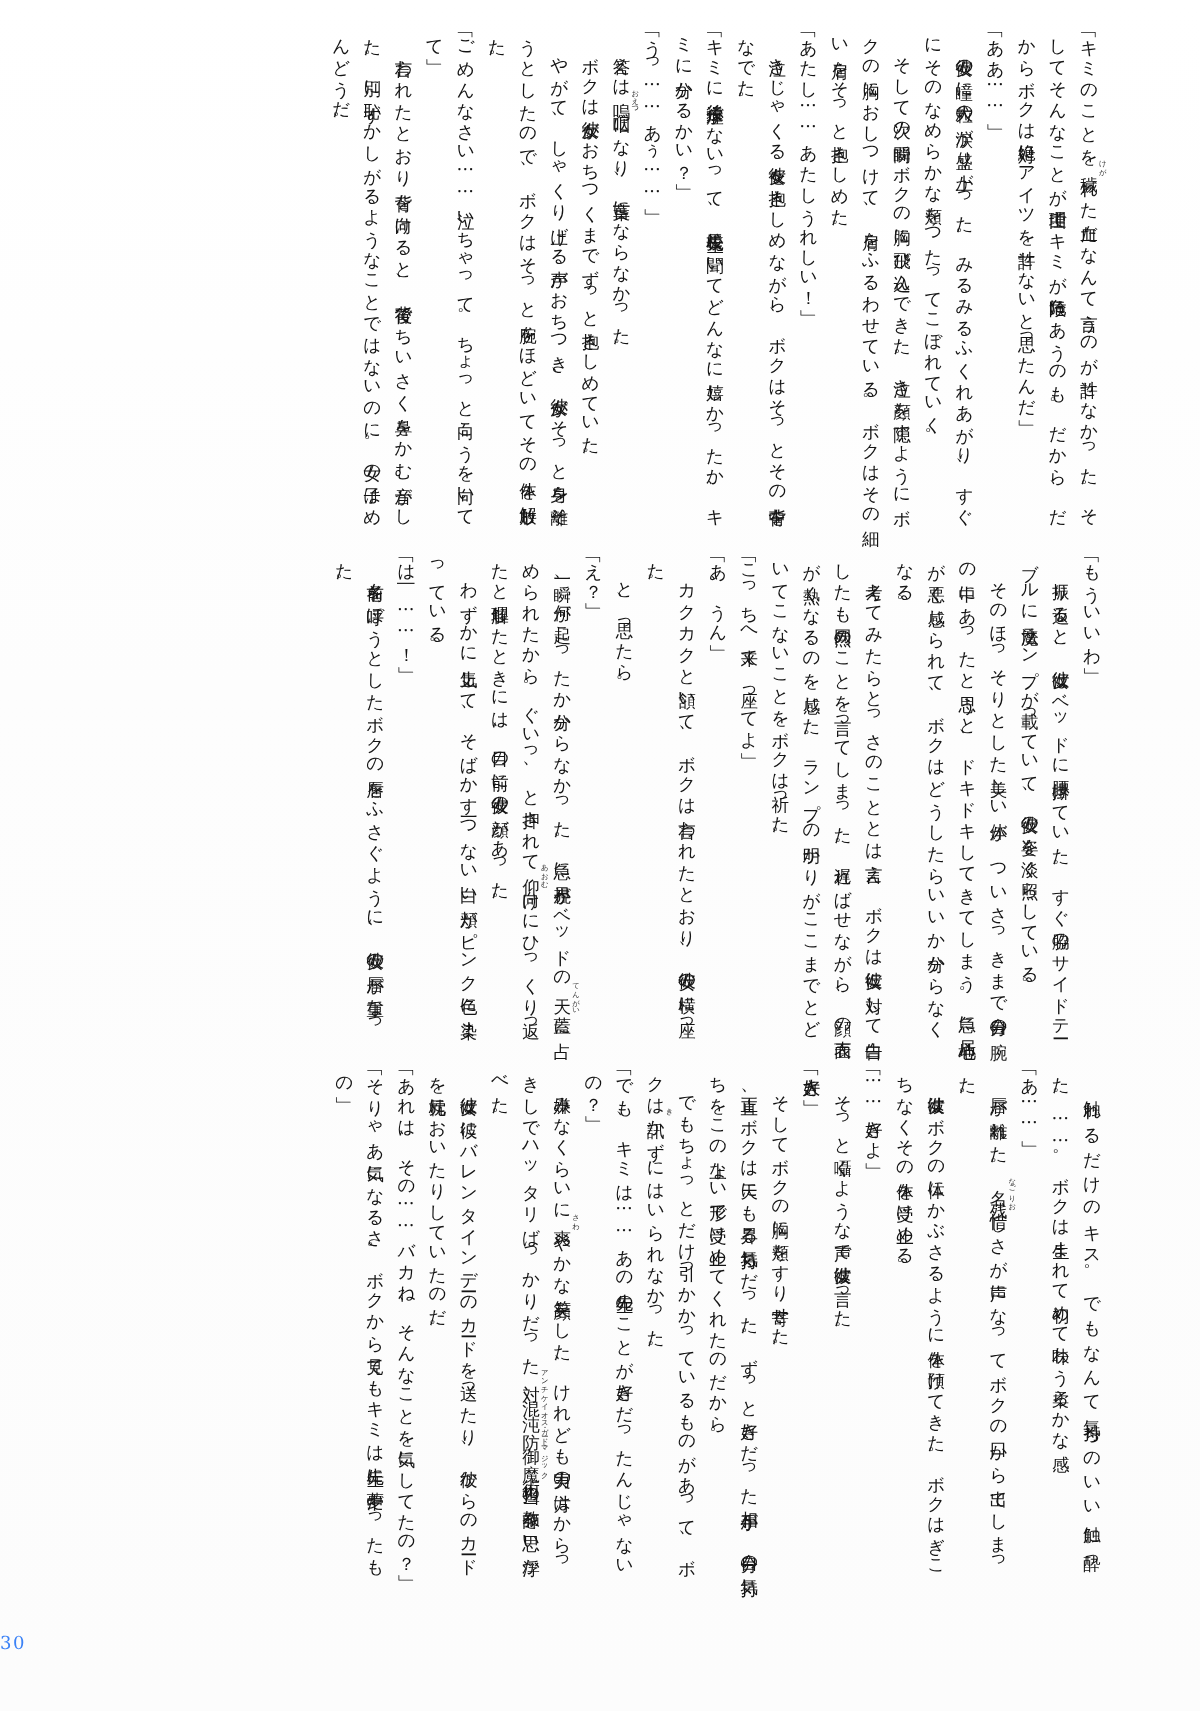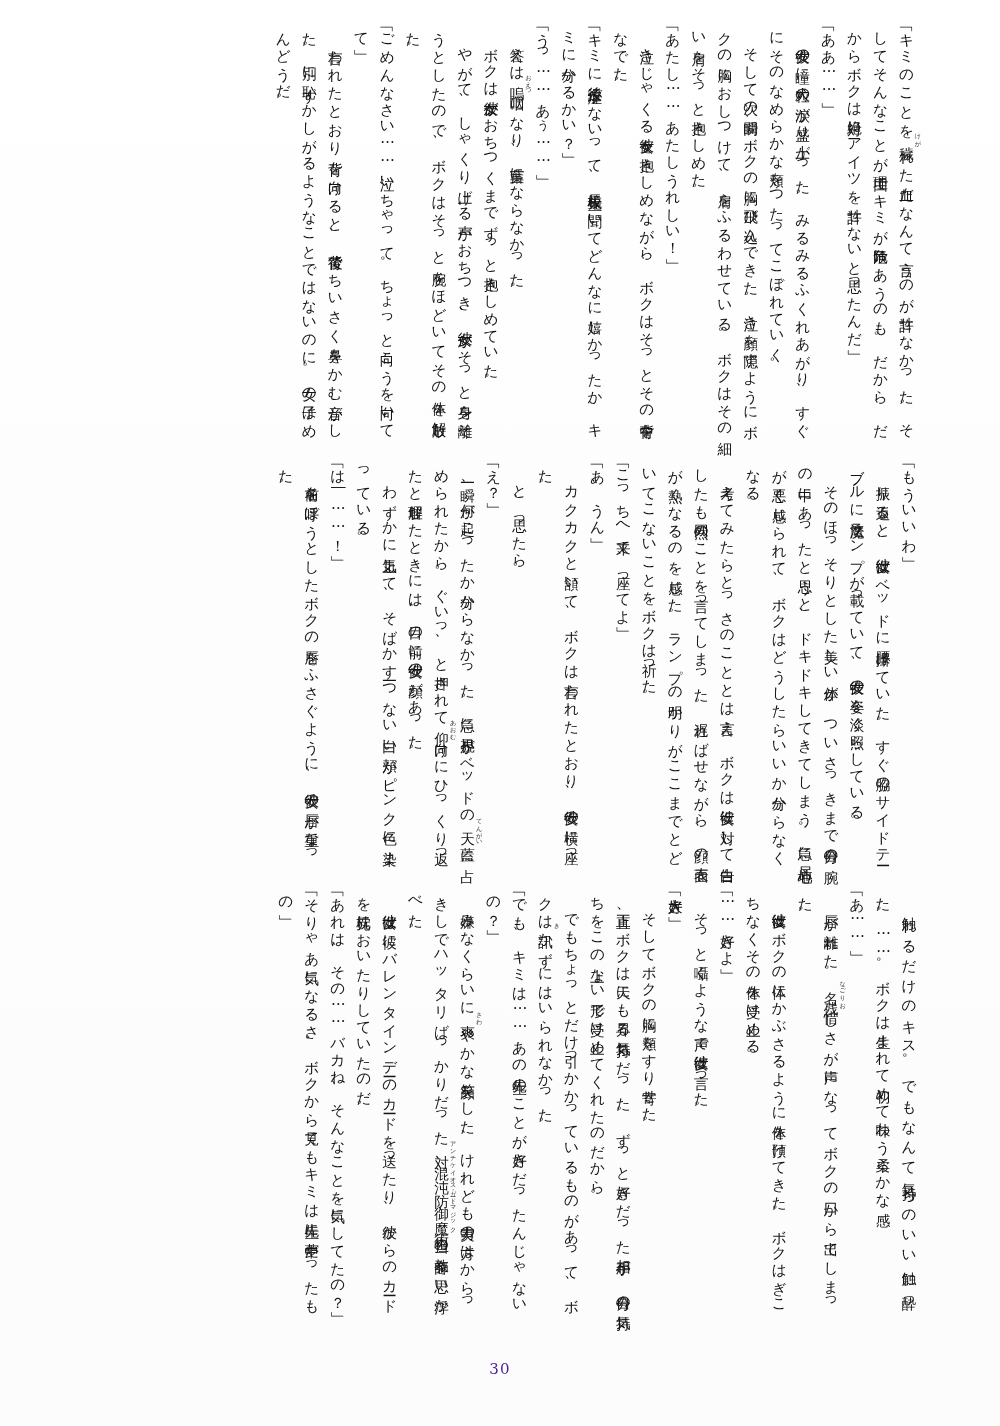--- a/index.html
+++ b/index.html
@@ -79,24 +79,23 @@
     line-height: 1;
     color: #2a2a2a;
     font-weight: normal;
   }
 
   .page-number {
     position: absolute;
     left: 0;
     right: 0;
     bottom: 48px;
-    text-align: center;
     font-size: 15px;
     letter-spacing: 0.08em;
-    color: #4c1d95;
+    color: #3b82f6;
     font-family: "DejaVu Serif", "Liberation Serif", serif;
   }
 </style>
 </head>
 <body>
 
 <div class="page">
   <div class="paper-tone"></div>
 
   <div class="text-body">

